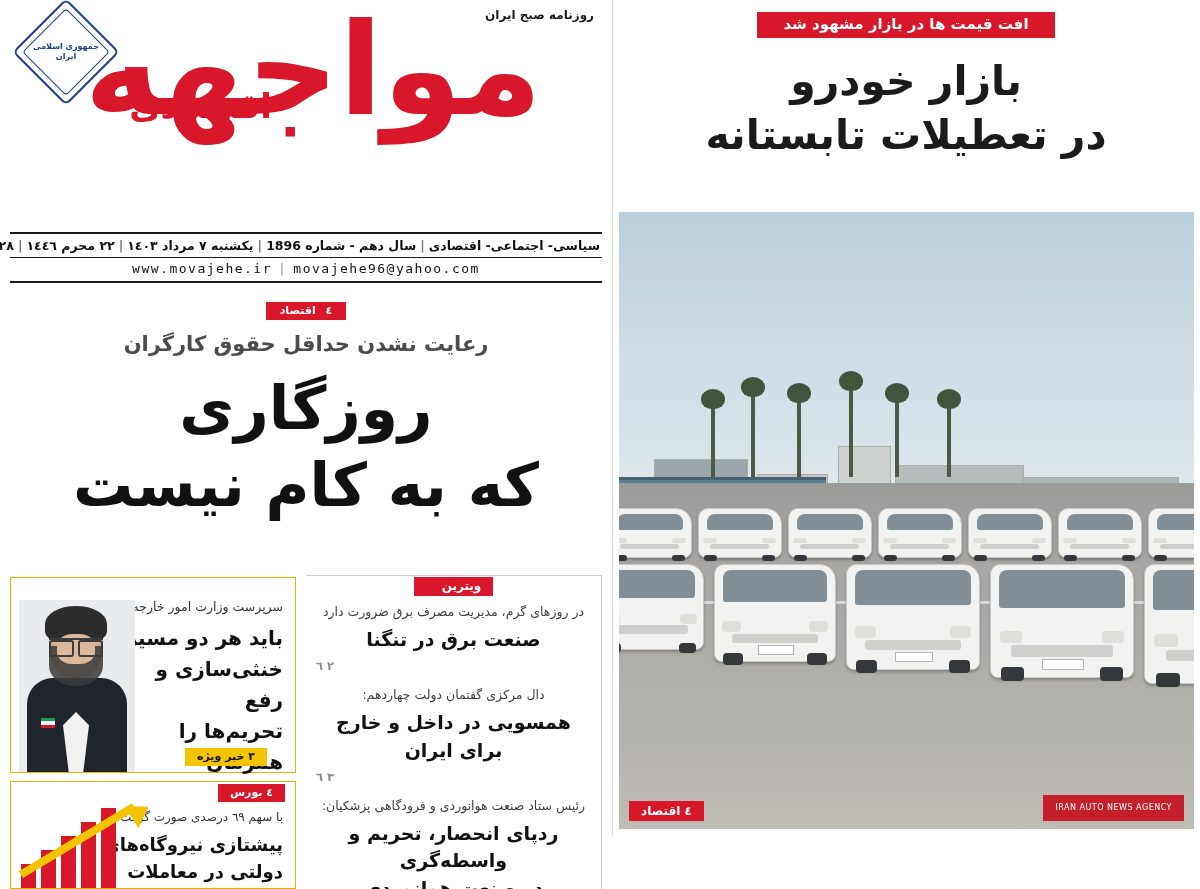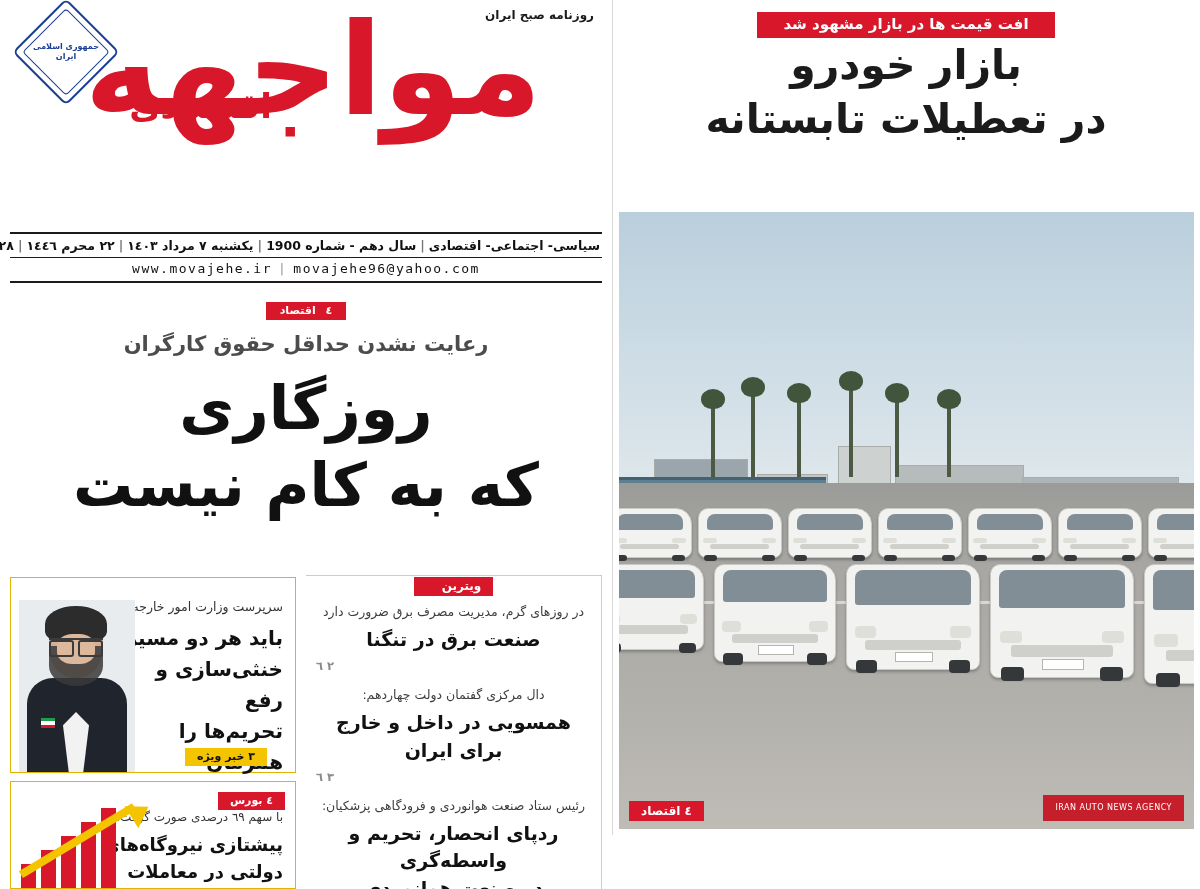--- a/index.html
+++ b/index.html
@@ -44,21 +44,21 @@
     display: inline-block;
     background: #d8182a;
     color: #fff;
     font-size: 15px;
     font-weight: bold;
     padding: 5px 26px 6px 26px;
     letter-spacing: 0px;
     line-height: 1;
   }
   .left-title {
-    margin-top: 0;
+    margin-top: 16px;
     color: #1b1b1b;
     font-size: 41px;
     font-weight: bold;
     line-height: 1.32;
     text-align: center;
     padding: 0 40px;
     text-shadow: 0 1px 0 #ffffff;
   }
   .left-title span.l2 { display: block; }
 
@@ -504,21 +504,20 @@
     background: #fff;
     flex: 1 1 auto;
     box-sizing: border-box;
     padding: 10px 12px 8px 12px;
     overflow: hidden;
   }
   .card-bourse .chip-top {
     position: absolute;
     top: -1px;
     right: 10px;
-    margin-top: 8px;
   }
   .card-bourse .over {
     margin-top: 16px;
     font-size: 12px;
     color: #333;
     text-align: right;
     line-height: 1.5;
   }
   .card-bourse .hl {
     margin-top: 5px;
@@ -734,21 +733,21 @@
       <div class="paper-tagline">روزنامه صبح ایران</div>
       <div class="nameplate">مواجهه</div>
       <div class="nameplate-sub">اقتصادی</div>
       <div class="seal">
         <div class="inner"></div>
         <div class="txt">جمهوری اسلامی ایران</div>
       </div>
     </div>
 
     <div class="infobar">
-      <span>سیاسی- اجتماعی- اقتصادی</span><span class="sep">|</span><span>سال دهم - شماره 1900</span><span class="sep">|</span><span>یکشنبه ٧ مرداد ١٤٠٣</span><span class="sep">|</span><span>٢٢ محرم ١٤٤٦</span><span class="sep">|</span><span>٢٨ ژوئیه ٢٠٢٤</span>
+      <span>سیاسی- اجتماعی- اقتصادی</span><span class="sep">|</span><span>سال دهم - شماره 1896</span><span class="sep">|</span><span>یکشنبه ٧ مرداد ١٤٠٣</span><span class="sep">|</span><span>٢٢ محرم ١٤٤٦</span><span class="sep">|</span><span>٢٨ ژوئیه ٢٠٢٤</span>
     </div>
 
     <div class="webbar">
       <span>www.movajehe.ir</span><span class="divider">|</span><span>movajehe96@yahoo.com</span>
     </div>
 
     <div class="lead-section">
       <div class="section-chip">
         <span class="num">٤</span>
         <span>اقتصاد</span>

